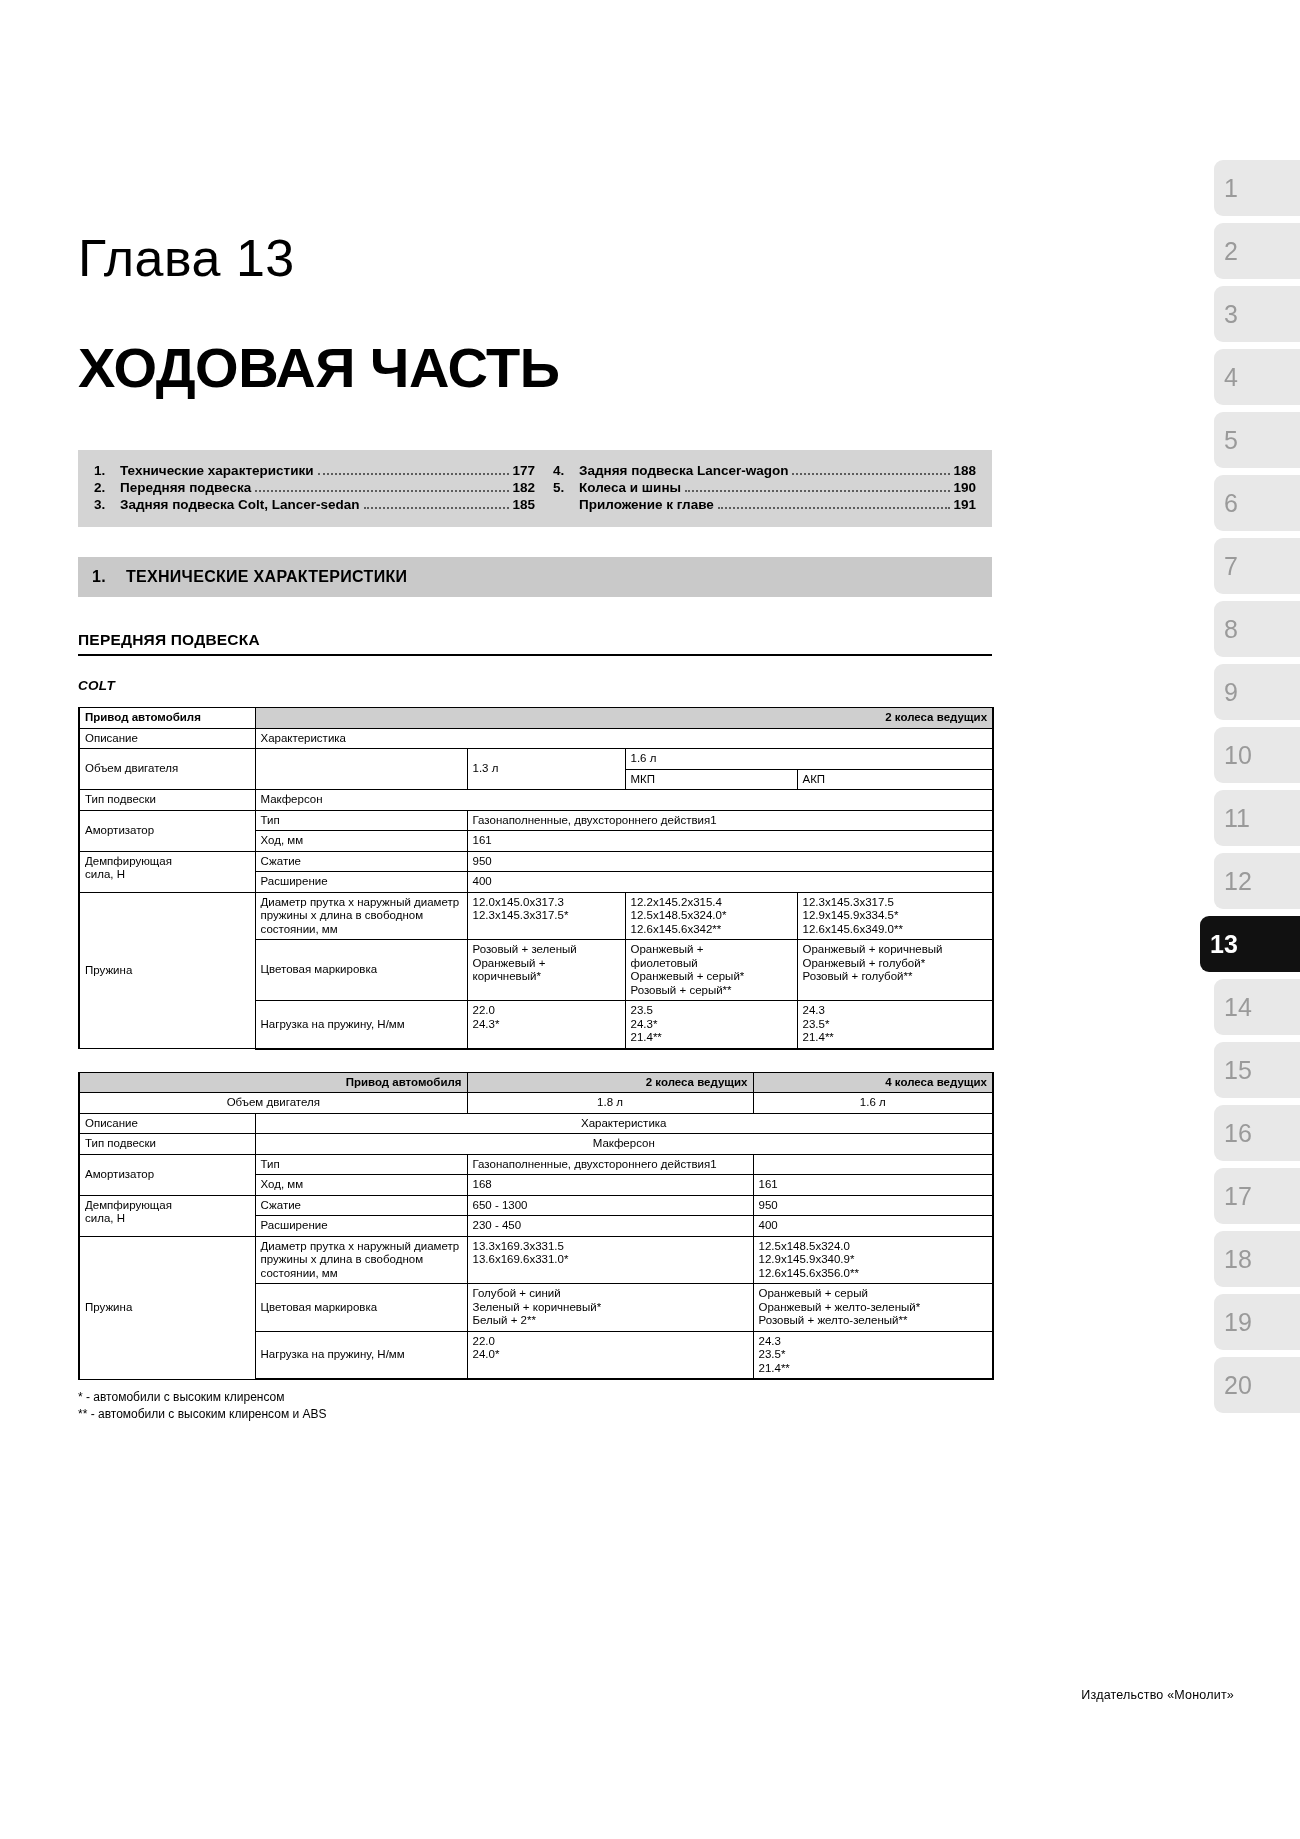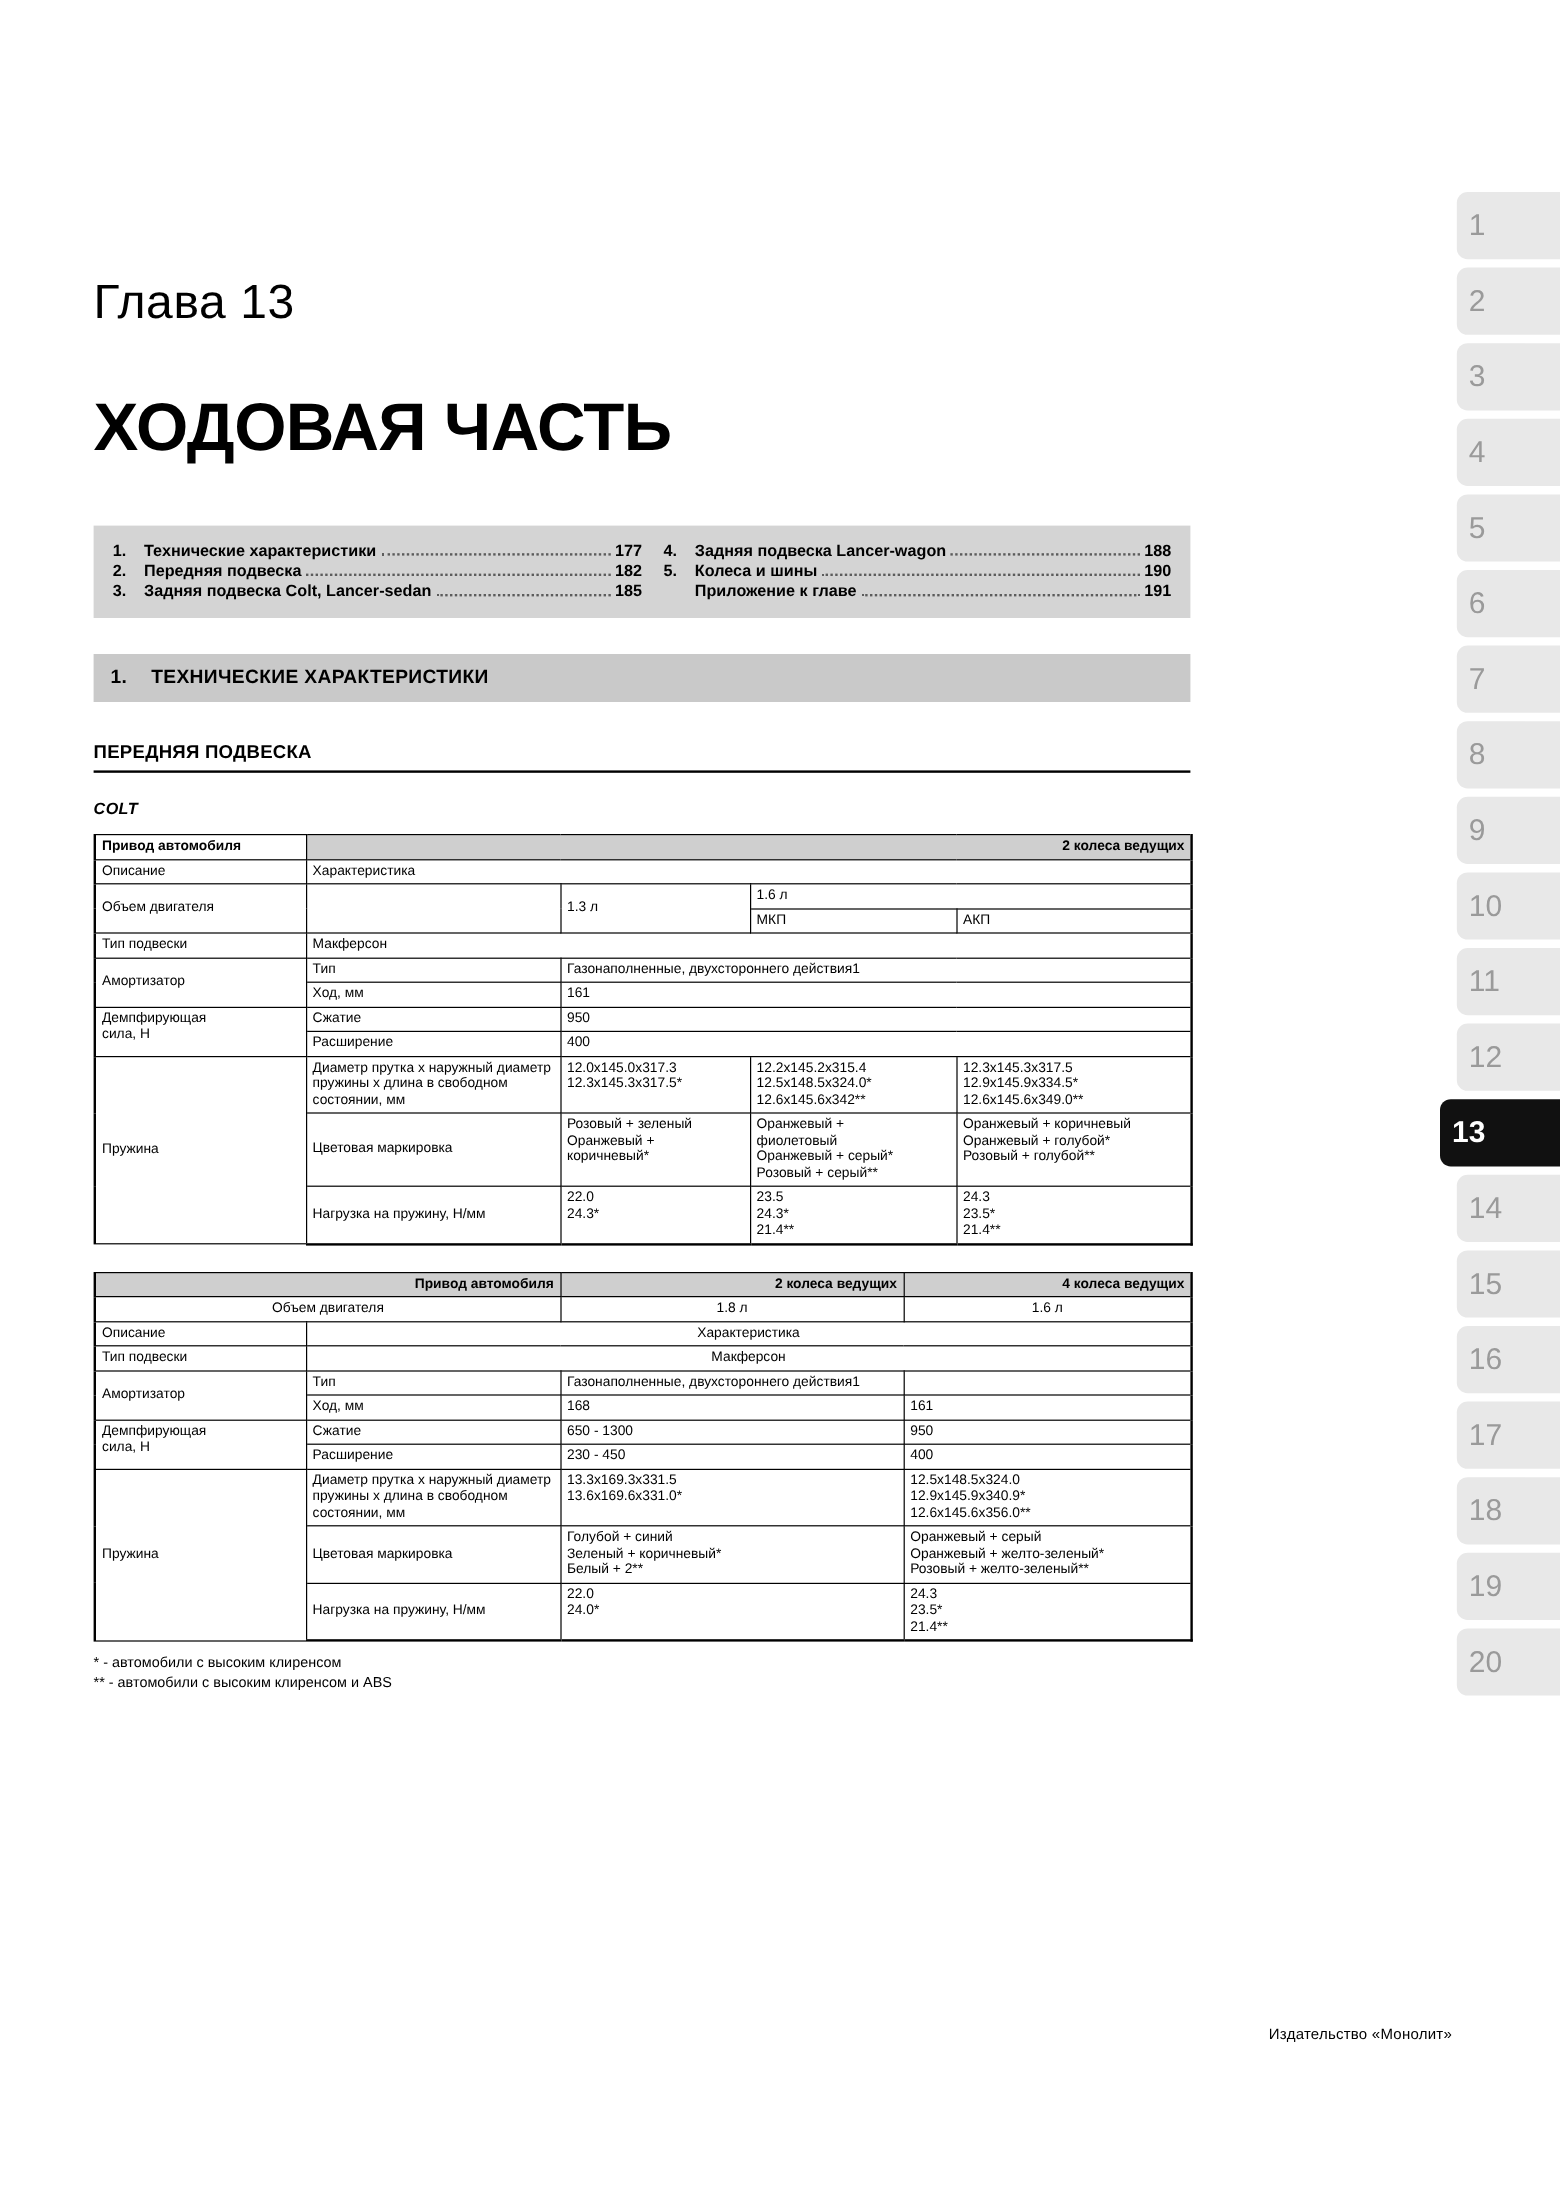--- a/index.html
+++ b/index.html
@@ -27,21 +27,21 @@
 
   .content {
     position: absolute;
     left: 78px;
     top: 0;
     width: 914px;
   }
 
   
   .chapter-label {
-    font-size: 40px;
+    font-size: 52px;
     font-weight: 400;
     letter-spacing: .5px;
     margin-top: 232px;
     line-height: 1;
   }
   .chapter-title {
     font-size: 56px;
     font-weight: 700;
     letter-spacing: -0.5px;
     margin-top: 56px;
@@ -151,21 +151,21 @@
 
   
   .footnotes {
     margin-top: 9px;
     font-size: 12px;
     line-height: 17px;
   }
 
   .publisher {
     position: absolute;
-    right: 90px;
+    right: 66px;
     top: 1688px;
     font-size: 12.5px;
     letter-spacing: .2px;
   }
 
   
   .tabs {
     position: absolute;
     right: 0;
     top: 160px;

